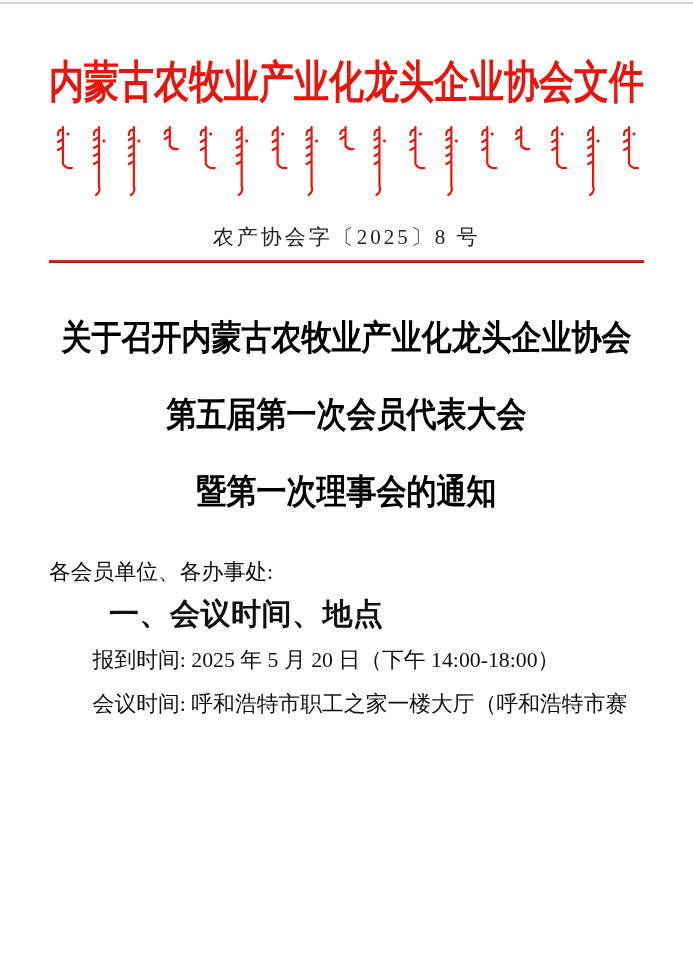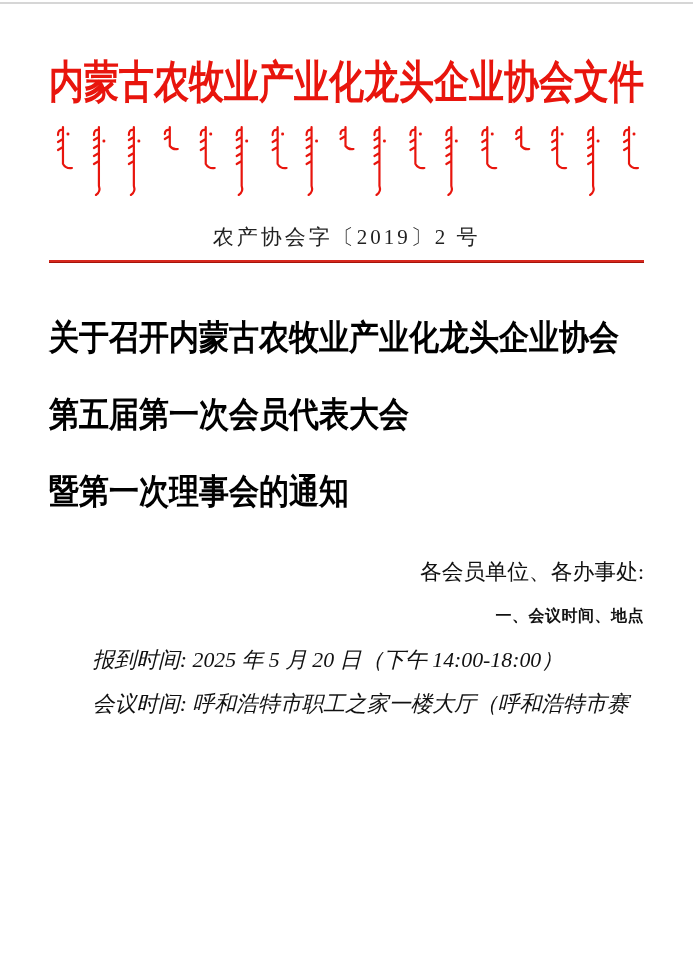--- a/index.html
+++ b/index.html
@@ -50,57 +50,55 @@
   }
   .red-line {
     margin-top: 10px;
     height: 3px;
     background: #d6281e;
     border-bottom: 1px solid #a51309;
   }
   
   .doc-title {
     margin-top: 56px;
-    text-align: left;
+    text-align: center;
     font-weight: 900;
     font-size: 30px;
     color: #000;
   }
   .doc-title .t-line {
     line-height: 38px;
     margin-bottom: 39px;
     transform: scaleY(1.15);
     transform-origin: center;
     white-space: nowrap;
   }
   
   .body-text {
     margin-top: 32px;
     font-size: 21.8px;
     line-height: 44px;
     color: #111;
   }
-  .salutation { text-align: right; }
+  .salutation { text-align: left; }
   .paragraph {
     text-align: justify;
     text-justify: inter-character;
     text-indent: 2em;
   }
   .section-heading {
     text-indent: 2em;
-    font-family: Liberation Serif, serif;
+    font-family: Liberation Mono, monospace;
     font-weight: 700;
-    font-size: 16px;
+    font-size: 30px;
     letter-spacing: 0.5px;
-    text-align: right;
   }
   .detail-line {
     text-indent: 2em;
     white-space: nowrap;
-    font-style: italic;
   }
   svg .mg { stroke: #e8150d; stroke-width: 2.2; fill: none; stroke-linecap: round; }
   svg .md { fill: #e8150d; stroke: none; }
 </style>
 </head>
 <body>
 
 <div class="top-edge"></div>
 
 <div class="page">
@@ -135,21 +133,21 @@
       <use href="#mA" x="361" y="2"></use>
       <use href="#mC" x="397" y="2"></use>
       <use href="#mA" x="433" y="2"></use>
       <use href="#mB" x="467" y="2"></use>
       <use href="#mA" x="503" y="2"></use>
       <use href="#mC" x="539" y="2"></use>
       <use href="#mA" x="575" y="2"></use>
     </svg>
   </div>
 
-  <div class="doc-number">农产协会字〔2019〕2 号</div>
+  <div class="doc-number">农产协会字〔2025〕8 号</div>
 
   <div class="red-line"></div>
 
   <div class="doc-title">
     <div class="t-line">关于召开内蒙古农牧业产业化龙头企业协会</div>
     <div class="t-line">第五届第一次会员代表大会</div>
     <div class="t-line">暨第一次理事会的通知</div>
   </div>
 
   <div class="body-text">

